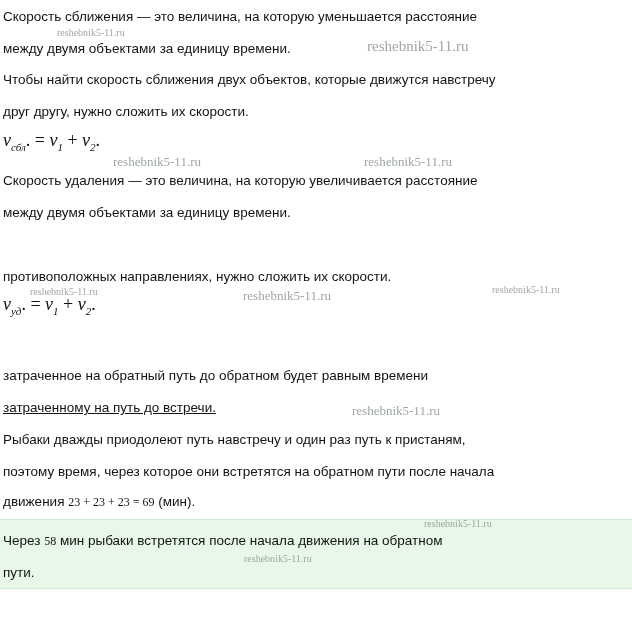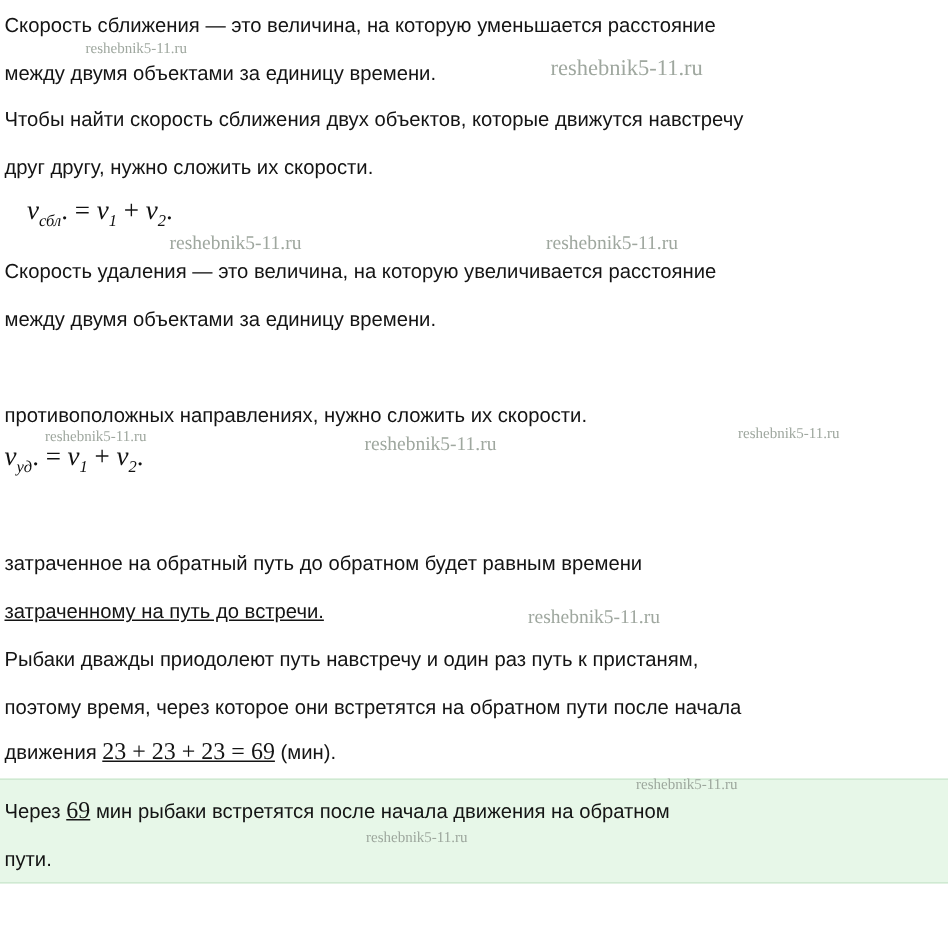--- a/index.html
+++ b/index.html
@@ -38,23 +38,22 @@
   .formula .sub {
     font-size: 11px;
     vertical-align: sub;
     font-style: italic;
   }
   .formula .op {
     font-style: normal;
   }
   .serifnum {
     font-family: "Liberation Serif", serif;
-    font-size: 16px;
+    font-size: 12px;
     font-style: normal;
-    text-decoration: underline;
   }
   .wm {
     position: absolute;
     font-family: "Liberation Serif", serif;
     color: #9aa39a;
     white-space: nowrap;
     opacity: 0.95;
   }
   .wm-sm { font-size: 10px; }
   .wm-md { font-size: 13px; }
@@ -80,21 +79,21 @@
 </head>
 <body>
 
 <div class="page">
 
   <div class="para" style="left:3px; top:9px;">Скорость сближения — это величина, на которую уменьшается расстояние</div>
   <div class="para" style="left:3px; top:41px;">между двумя объектами за единицу времени.</div>
   <div class="para" style="left:3px; top:72px;">Чтобы найти скорость сближения двух объектов, которые движутся навстречу</div>
   <div class="para" style="left:3px; top:104px;">друг другу, нужно сложить их скорости.</div>
 
-  <div class="formula" style="left:18px; top:130px;">
+  <div class="formula" style="left:3px; top:130px;">
     <span>v</span><span class="sub">сбл</span><span class="op">. = </span><i>v</i><span class="sub">1</span><span class="op"> + </span><i>v</i><span class="sub">2</span><span class="op">.</span>
   </div>
 
   <div class="para" style="left:3px; top:173px;">Скорость удаления — это величина, на которую увеличивается расстояние</div>
   <div class="para" style="left:3px; top:205px;">между двумя объектами за единицу времени.</div>
   <div class="para" style="left:3px; top:269px;">противоположных направлениях, нужно сложить их скорости.</div>
 
   <div class="formula" style="left:3px; top:294px;">
     <span>v</span><span class="sub">уд</span><span class="op">. = </span><i>v</i><span class="sub">1</span><span class="op"> + </span><i>v</i><span class="sub">2</span><span class="op">.</span>
   </div>
@@ -104,21 +103,21 @@
   <div class="para" style="left:3px; top:432px;">Рыбаки дважды приодолеют путь навстречу и один раз путь к пристаням,</div>
   <div class="para" style="left:3px; top:464px;">поэтому время, через которое они встретятся на обратном пути после начала</div>
 
   <div class="para" style="left:3px; top:494px;">
     <span>движения </span><span class="serifnum">23 + 23 + 23 = 69</span><span> (мин).</span>
   </div>
 
   <div class="answer-box"></div>
 
   <div class="answer-text" style="left:3px; top:532px;">
-    <span>Через </span><span class="serifnum">69</span><span> мин рыбаки встретятся после начала движения на обратном</span>
+    <span>Через </span><span class="serifnum">58</span><span> мин рыбаки встретятся после начала движения на обратном</span>
   </div>
   <div class="answer-text" style="left:3px; top:564px;">пути.</div>
 
   <div class="wm wm-sm" style="left:57px; top:27px;">reshebnik5-11.ru</div>
   <div class="wm wm-lg" style="left:367px; top:38px;">reshebnik5-11.ru</div>
   <div class="wm wm-md" style="left:113px; top:154px;">reshebnik5-11.ru</div>
   <div class="wm wm-md" style="left:364px; top:154px;">reshebnik5-11.ru</div>
   <div class="wm wm-sm" style="left:30px; top:286px;">reshebnik5-11.ru</div>
   <div class="wm wm-md" style="left:243px; top:288px;">reshebnik5-11.ru</div>
   <div class="wm wm-sm" style="left:492px; top:284px;">reshebnik5-11.ru</div>

